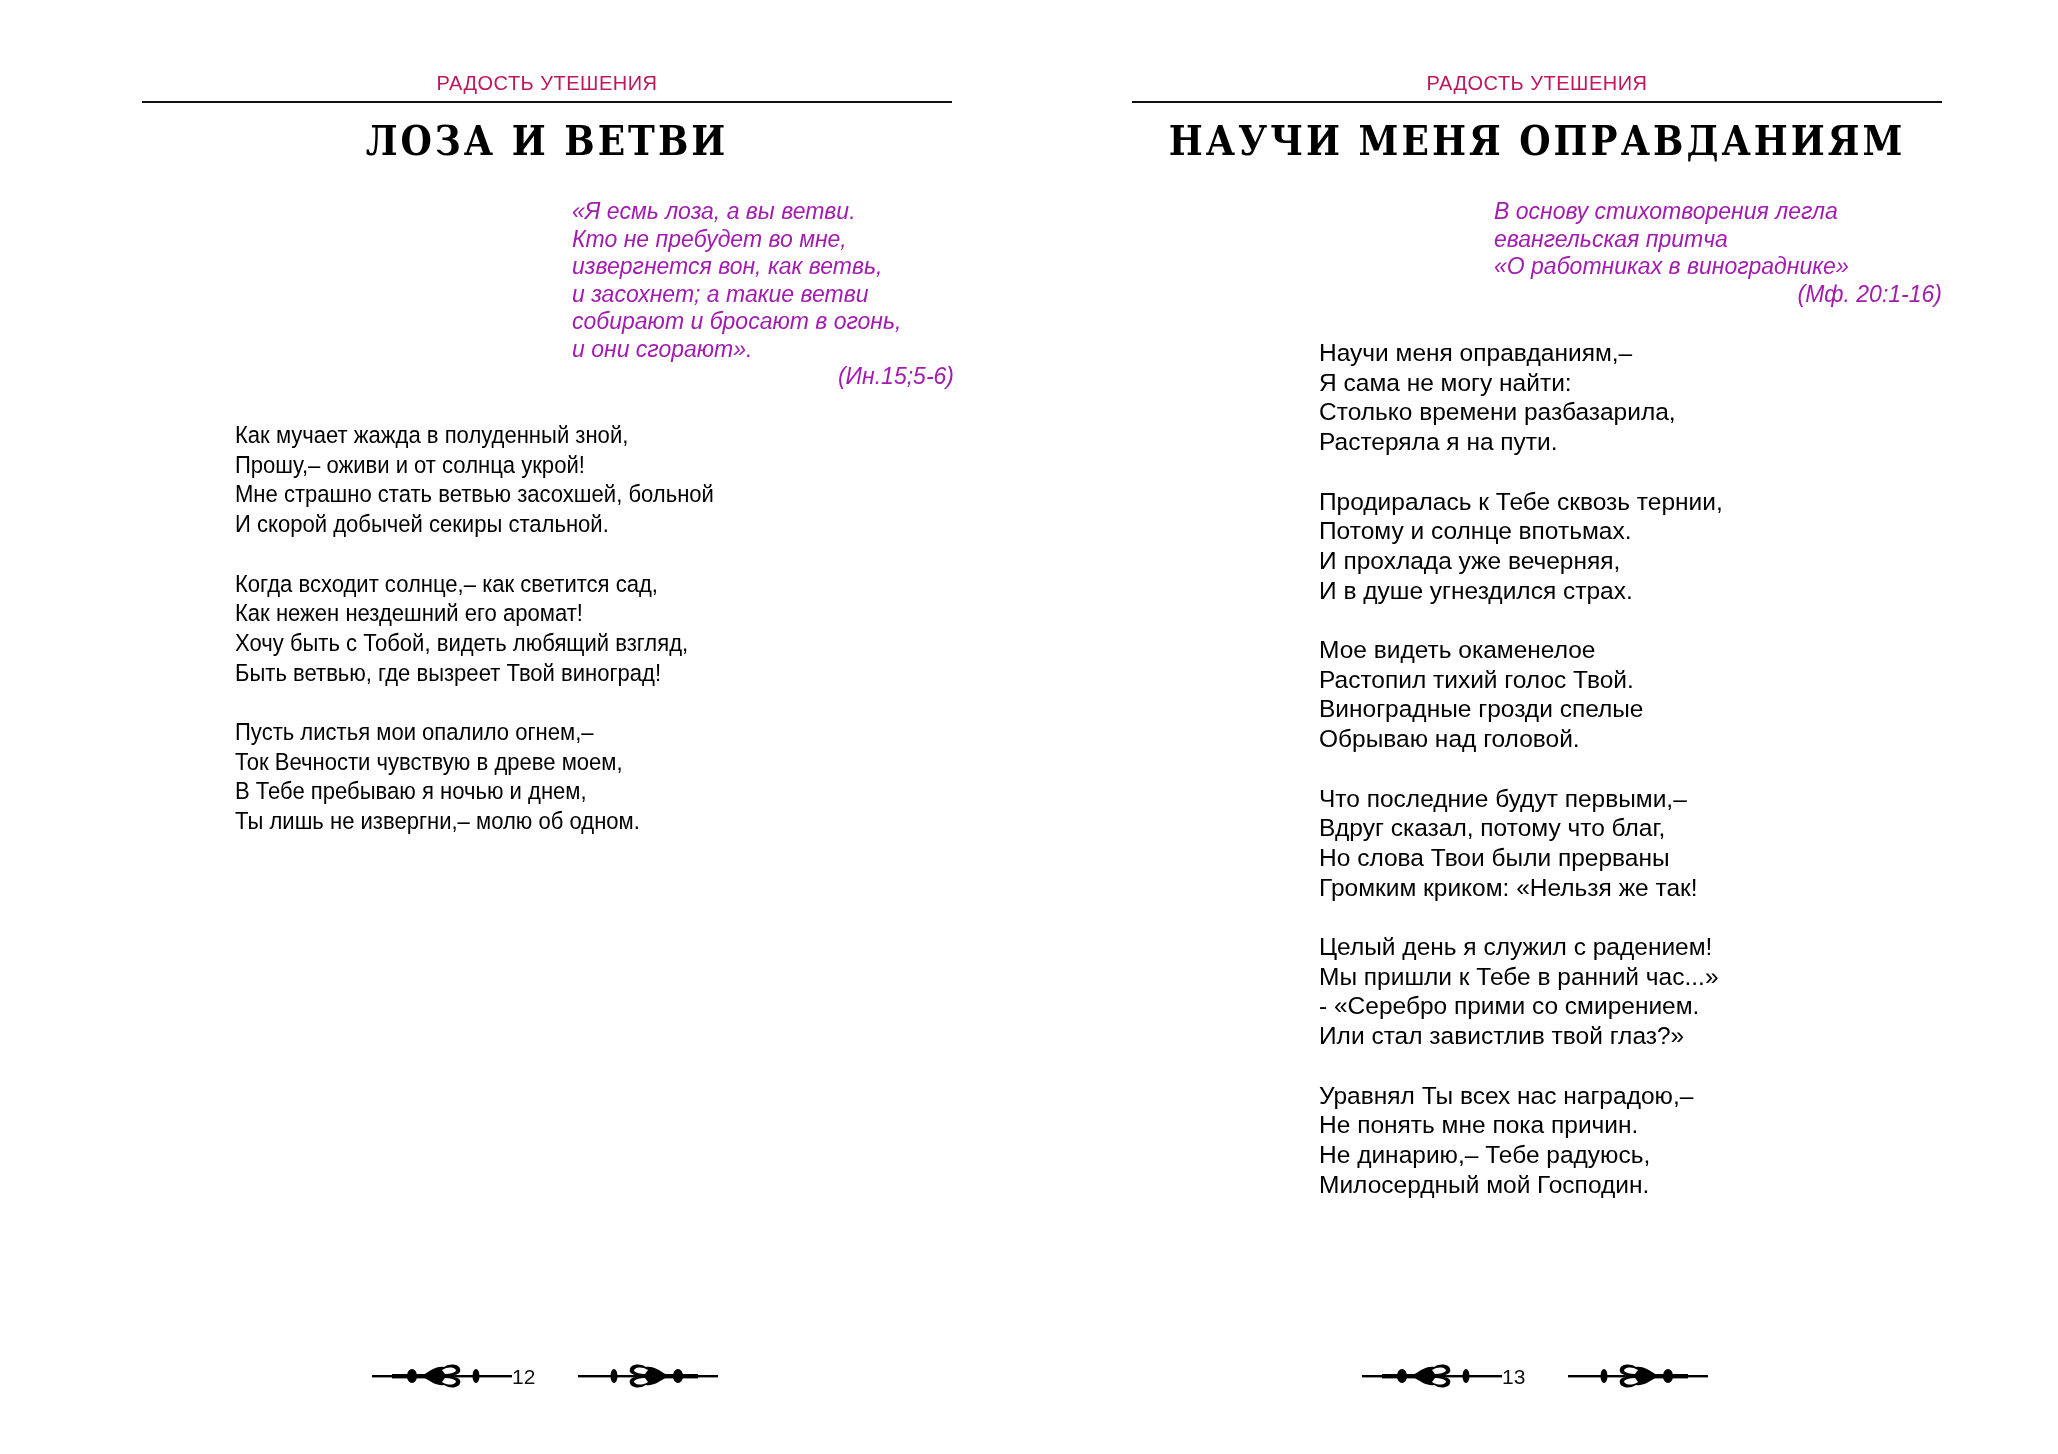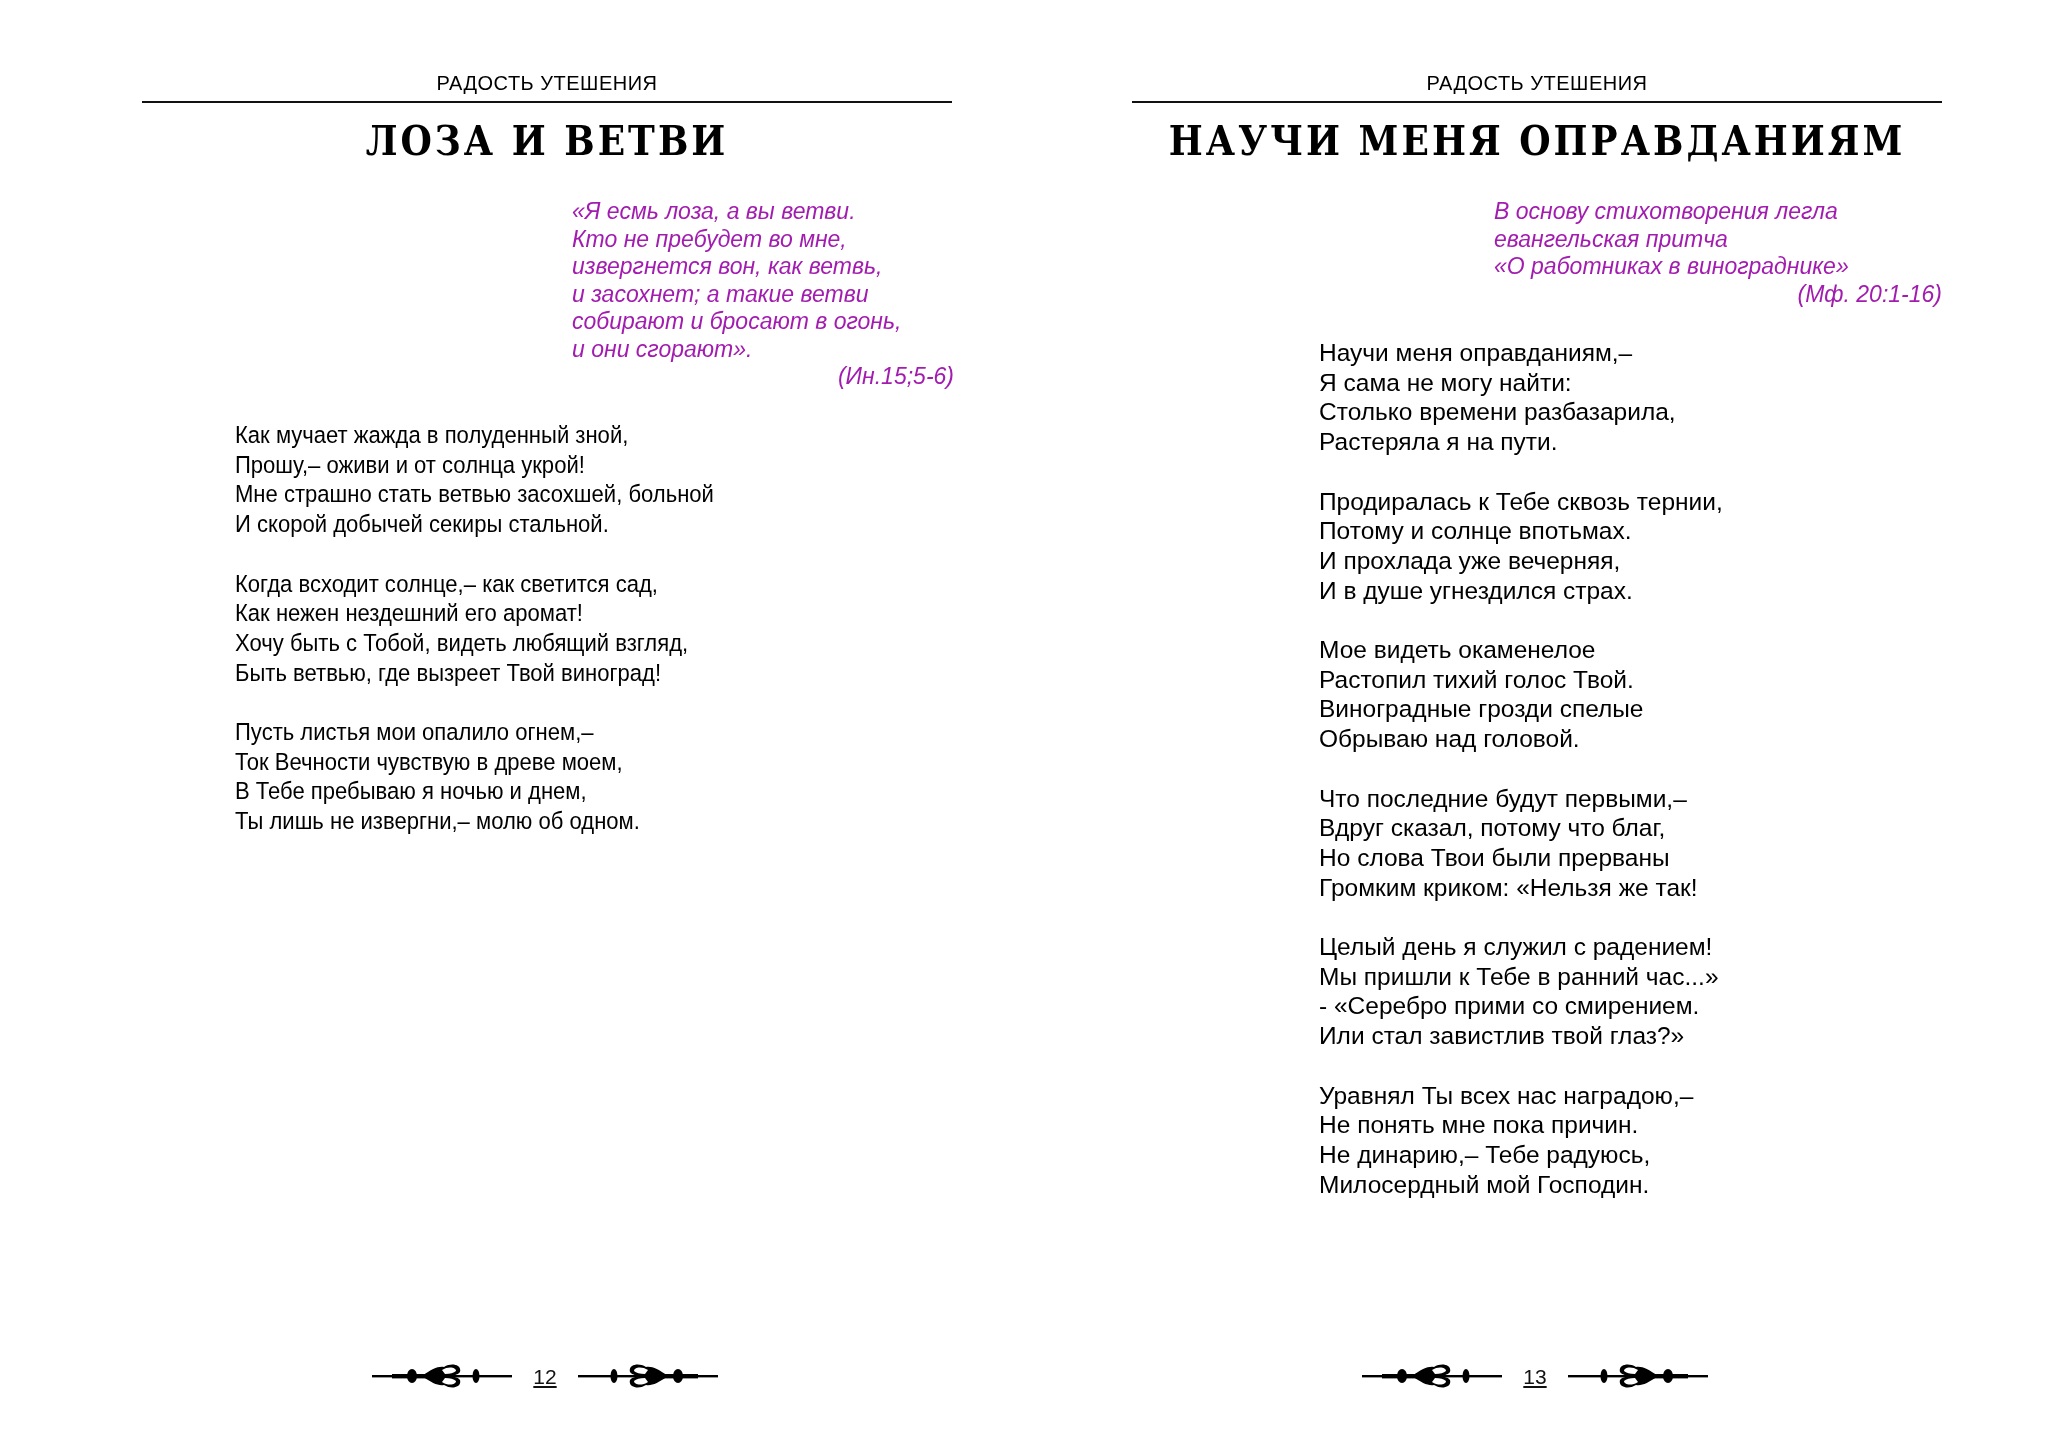--- a/index.html
+++ b/index.html
@@ -4,21 +4,21 @@
 <style>
   html, body { margin: 0; padding: 0; background: #ffffff; }
   body { width: 2058px; height: 1454px; position: relative; overflow: hidden; color: #111; }
   .page { position: absolute; top: 0; height: 1454px; }
   .page-left { left: 0; width: 1029px; }
   .page-right { left: 1029px; width: 1029px; }
 
   .running-head {
     position: absolute; top: 72px; text-align: center;
     font-family: "Liberation Sans", sans-serif; font-size: 20px; letter-spacing: 0.5px;
-    color: #000000;
+    color: #be185d;
   }
   .rule { position: absolute; top: 101px; height: 2px; background: #111; }
 
   .title {
     position: absolute; top: 116px; text-align: center;
     font-family: "DejaVu Serif", serif; font-weight: bold; font-size: 36px;
     letter-spacing: 3px; color: #000; transform: scaleY(1.15); transform-origin: top center;
   }
 
   .epigraph {
@@ -34,21 +34,21 @@
   }
   .poem .stanza { margin-bottom: 29.7px; }
   .poem .line { display: block; white-space: nowrap; }
   .poem.condensed .line { transform: scaleX(0.9); transform-origin: left center; }
 
   .footer {
     position: absolute; top: 1362px; height: 30px; display: flex; align-items: center;
   }
   .page-num {
     font-family: "Liberation Sans", sans-serif; font-size: 21px; color: #111;
-    width: 66px; text-align: center; text-decoration: underline;
+    width: 66px; 
   }
   .ornament { display: block; }
 </style>
 </head>
 <body>
 
 <svg width="0" height="0" style="position:absolute">
   <defs>
     <g id="fleuron-left">
 

